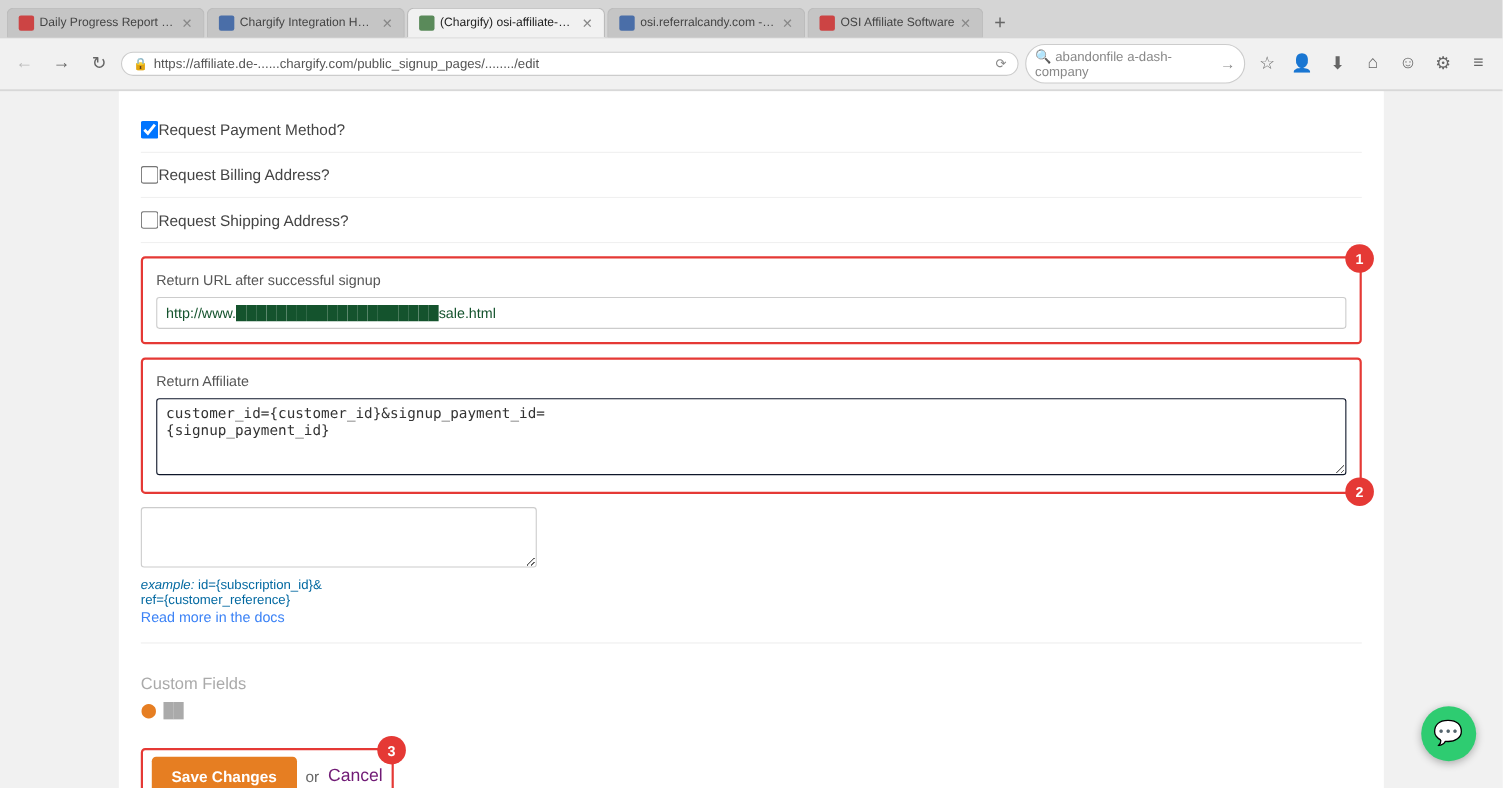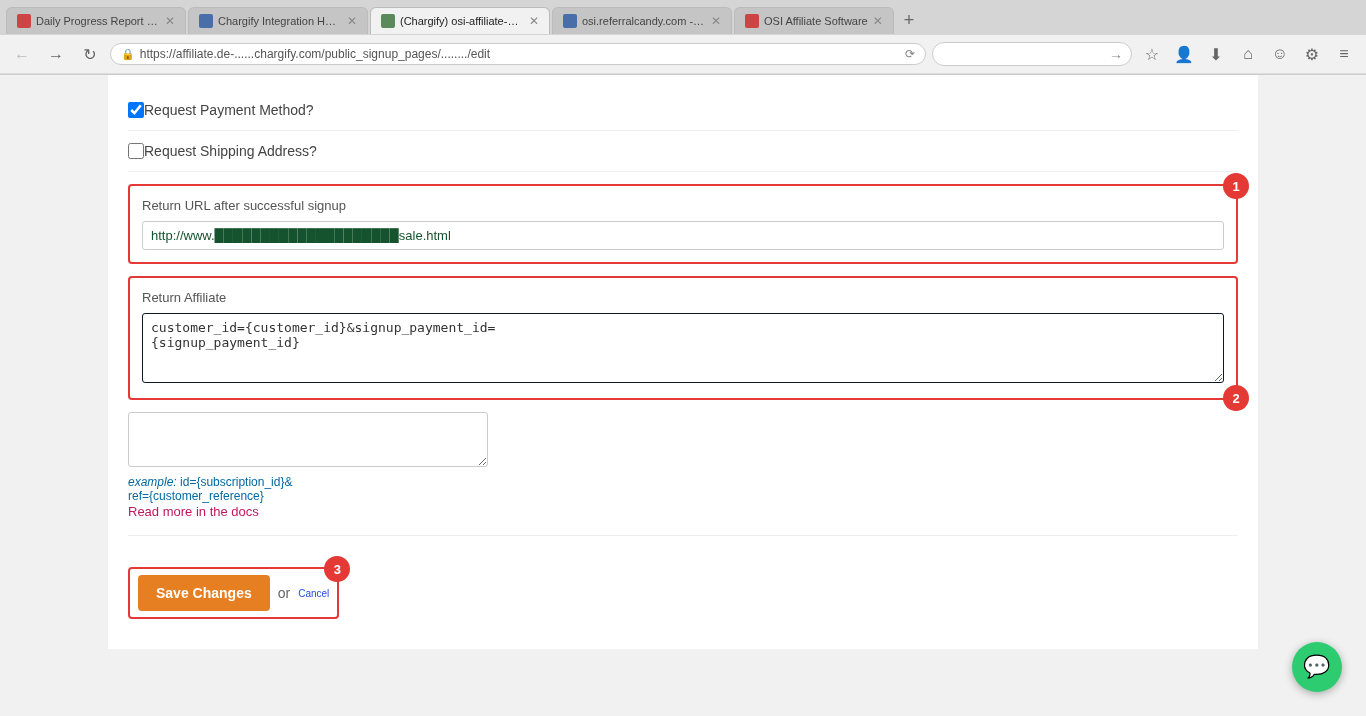--- a/index.html
+++ b/index.html
@@ -255,21 +255,21 @@
     .example-text {
       font-size: 12px;
       color: #0369a1;
       margin-top: 8px;
     }
     .example-text em {
       font-style: italic;
     }
 
     .docs-link {
-      color: #be185d;
+      color: #3b82f6;
       text-decoration: none;
       font-size: 13px;
     }
 
     .custom-fields-section {
       padding: 12px 0;
     }
 
     .custom-fields-label {
       font-size: 15px;
@@ -314,23 +314,23 @@
       font-weight: bold;
       cursor: pointer;
     }
 
     .or-text {
       color: #666;
       font-size: 14px;
     }
 
     .cancel-link {
-      color: #1d4ed8;
+      color: #701a75;
       text-decoration: none;
-      font-size: 10px;
+      font-size: 16px;
     }
 
     
     .chat-btn {
       position: fixed;
       bottom: 24px;
       right: 24px;
       width: 50px;
       height: 50px;
       background: #2ecc71;
@@ -387,20 +387,21 @@
   <div class="nav-bar">
     <button class="nav-btn disabled">←</button>
     <button class="nav-btn">→</button>
     <button class="nav-btn">↻</button>
     <div class="address-bar">
       <span class="address-secure">🔒</span>
       <span class="address-text">https://affiliate.de-......chargify.com/public_signup_pages/......../edit</span>
       <span class="address-refresh">⟳</span>
     </div>
     <div class="search-bar">
+      <span style="color:#888;font-size:12px;">🔍 abandonfile a-dash-company</span>
       <span style="margin-left:auto; font-size:14px;">→</span>
     </div>
     <div class="nav-icons">
       <div class="nav-icon-btn">☆</div>
       <div class="nav-icon-btn">👤</div>
       <div class="nav-icon-btn">⬇</div>
       <div class="nav-icon-btn">⌂</div>
       <div class="nav-icon-btn">☺</div>
       <div class="nav-icon-btn">⚙</div>
       <div class="nav-icon-btn">≡</div>
@@ -414,20 +415,26 @@
 
     
     <div class="form-row">
       <div class="checkbox-area">
         <input type="checkbox" id="cb-payment" checked="" style="">
         <label class="form-label" for="cb-payment">Request Payment Method?</label>
       </div>
     </div>
 
     
+    <div class="form-row">
+      <div class="checkbox-area">
+        <input type="checkbox" id="cb-billing" style="">
+        <label class="form-label" for="cb-billing">Request Billing Address?</label>
+      </div>
+    </div>
 
     
     <div class="form-row">
       <div class="checkbox-area">
         <input type="checkbox" id="cb-shipping" style="">
         <label class="form-label" for="cb-shipping">Request Shipping Address?</label>
       </div>
     </div>
 
     
@@ -453,20 +460,29 @@
       <em>example:</em> id={subscription_id}&amp;<br>ref={customer_reference}
     </p>
 
     
     <a href="#" class="docs-link">Read more in the docs</a>
 
     
     <div style="border-top: 1px solid #eee; margin: 16px 0;"></div>
 
     
+    <div class="custom-fields-section">
+      <div class="custom-fields-label" style="color:#aaa; font-size:15px; margin-bottom:8px;">
+        <span>Custom Fields</span>
+      </div>
+      <div class="custom-field-item">
+        <span style="color:#e67e22;">⬤</span>
+        <span style="color:#aaa; font-size:13px;">██</span>
+      </div>
+    </div>
 
     
     <div class="save-area">
       <div class="save-area-box" style="position:relative;">
         <div class="annotation-badge" style="top:-13px; right:-13px;">3</div>
         <button class="save-btn">Save Changes</button>
         <span class="or-text">or</span>
         <a href="#" class="cancel-link">Cancel</a>
       </div>
     </div>

